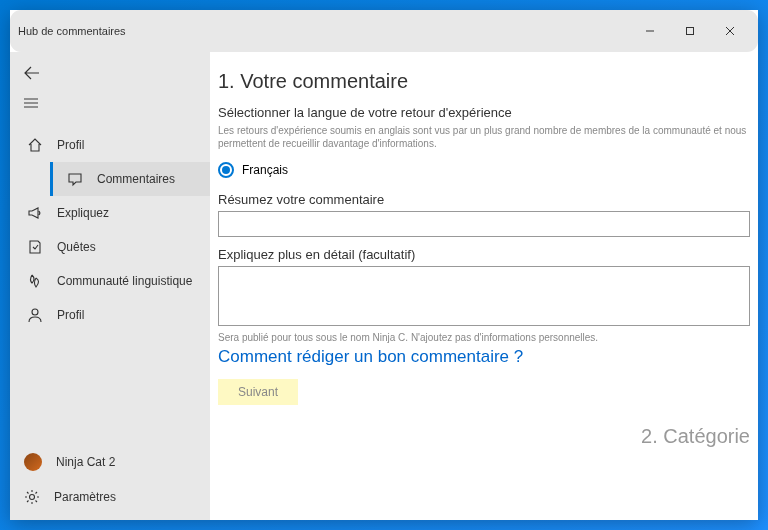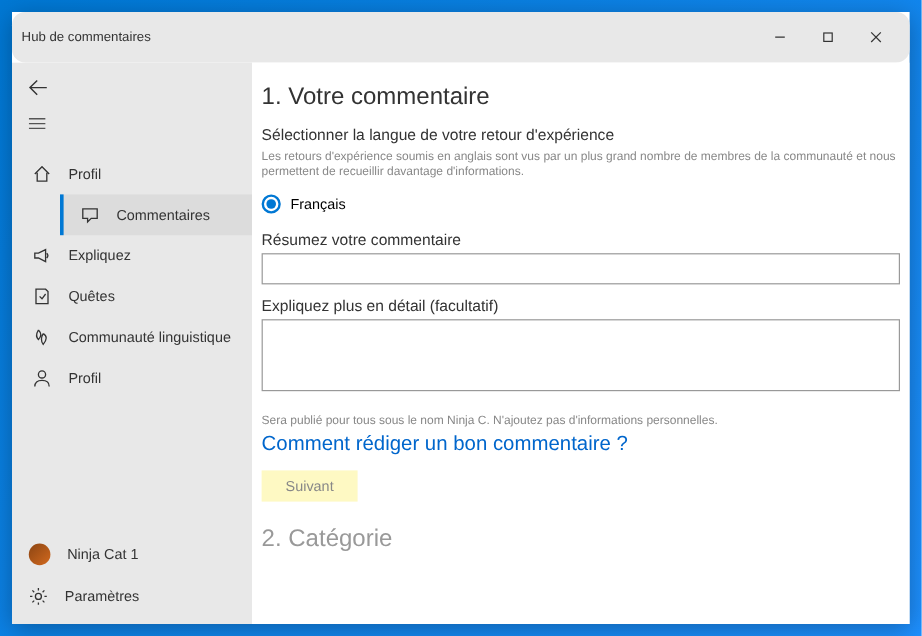--- a/index.html
+++ b/index.html
@@ -103,21 +103,21 @@
       padding: 18px 8px;
       overflow-y: auto;
       background: #fff;
     }
     .section-title {
       font-size: 20px;
       font-weight: 400;
       color: #333;
       margin-bottom: 12px;
     }
-    .section-title.inactive { color: #999; margin-top: 20px; }
+    .section-title.inactive { color: #999; margin-top: 20px; text-align: right; }
     .sub-label {
       font-size: 13px;
       color: #333;
       margin-bottom: 4px;
       margin-top: 10px;
     }
     .sub-label.first { margin-top: 0; }
     .help-text {
       font-size: 10px;
       color: #888;
@@ -162,21 +162,21 @@
       height: 60px;
       border: 1px solid #999;
       padding: 4px 6px;
       font-size: 12px;
       font-family: inherit;
       resize: none;
     }
     .disclaimer {
       font-size: 10px;
       color: #888;
-      margin-top: 14px;
+      margin-top: 2px;
     }
     .link {
       font-size: 17px;
       color: #0066cc;
       margin-top: 4px;
       cursor: pointer;
     }
     .next-btn {
       margin-top: 12px;
       padding: 6px 20px;
@@ -278,21 +278,21 @@
                 <path d="M2 15 Q2 10 8 10 Q14 10 14 15" fill="none" stroke="#333" stroke-width="1.1"></path>
               </svg>
             </span>
           <span>Profil</span>
         </div>
       </div>
 
       <div class="sidebar-bottom">
         <div class="bottom-item">
           <span class="avatar"></span>
-          <span>Ninja Cat 1</span>
+          <span>Ninja Cat 2</span>
         </div>
         <div class="bottom-item">
           <span class="nav-icon">
               <svg width="16" height="16" viewBox="0 0 16 16">
                 <circle cx="8" cy="8" r="2.5" fill="none" stroke="#333" stroke-width="1.1"></circle>
                 <path d="M8 1 V3 M8 13 V15 M1 8 H3 M13 8 H15 M3 3 L4.5 4.5 M11.5 11.5 L13 13 M13 3 L11.5 4.5 M4.5 11.5 L3 13" stroke="#333" stroke-width="1.1"></path>
               </svg>
             </span>
           <span>Paramètres</span>
         </div>

